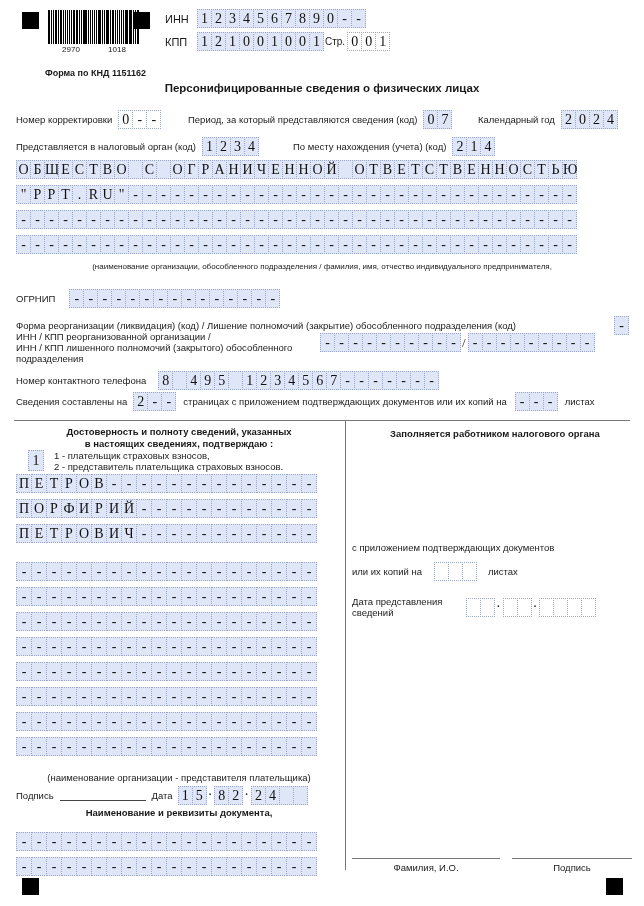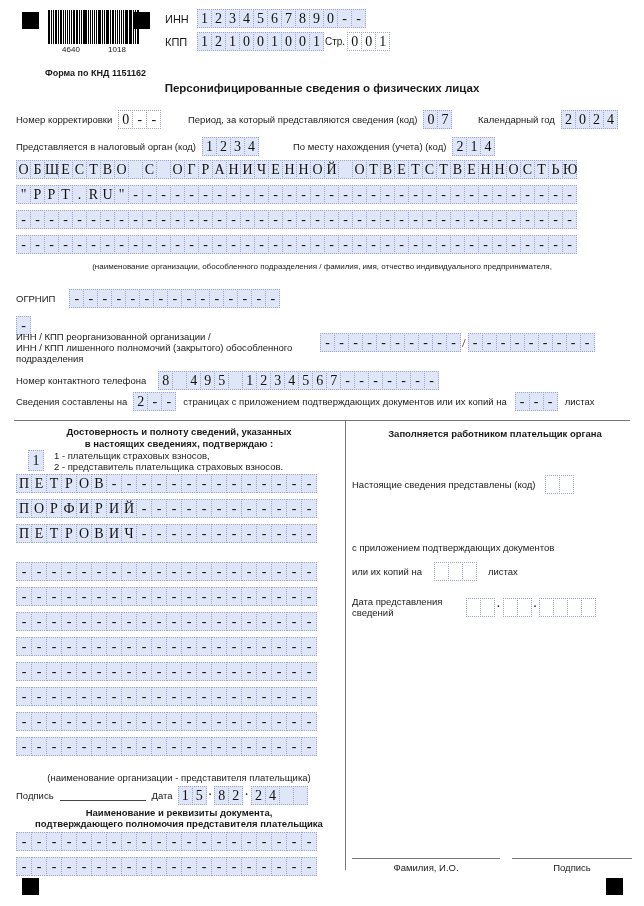--- a/index.html
+++ b/index.html
@@ -102,21 +102,21 @@
           <i style="width: 1px;"></i>
           <i style="width: 1px;"></i>
           <i style="width: 3px;"></i>
           <i style="width: 1px;"></i>
           <i style="width: 2px;"></i>
           <i style="width: 1px;"></i>
           <i style="width: 1px;"></i>
           <i style="width: 3px;"></i>
         </div>
       <div class="bcnums">
-        <span>4640</span>
+        <span>2970</span>
         <span>1018</span>
       </div>
     </div>
 
     <div style="position:absolute;left:133px;top:12px;" class="sq"></div>
 
     <div style="position:absolute;left:165px;top:9px;" class="innrow">
       <span class="innlabel">ИНН</span>
       <span class="cells" id="inn-cells">
           <span class="cell" style="width: 15px;">1</span>
@@ -394,20 +394,21 @@
         <span class="cell" style="width: 15px;">-</span>
         <span class="cell" style="width: 15px;">-</span>
         <span class="cell" style="width: 15px;">-</span>
         <span class="cell" style="width: 15px;">-</span>
         <span class="cell" style="width: 15px;">-</span>
         <span class="cell" style="width: 15px;">-</span>
       </span>
   </div>
 
   <div style="position:absolute;left:16px;top:316px;width:612px;" class="row">
+    <span class="lbl" style="flex:1;">Форма реорганизации (ликвидация) (код) / Лишение полномочий (закрытие) обособленного подразделения (код)</span>
     <span class="cells" id="reorg-cells">
         <span class="cell" style="width: 15px;">-</span>
       </span>
   </div>
 
   <div style="position:absolute;left:16px;top:331px;">
     <div class="lbl">ИНН / КПП реорганизованной организации /</div>
     <div class="lbl">ИНН / КПП лишенного полномочий (закрытого) обособленного</div>
     <div class="lbl">подразделения</div>
   </div>
@@ -758,21 +759,20 @@
         <span class="cell" style="width: 15px;">2</span>
         <span style="font-family: &quot;Liberation Serif&quot;, serif; font-size: 14px; padding: 0px 2px; line-height: 17px;">·</span>
         <span class="cell" style="width: 15px;">2</span>
         <span class="cell" style="width: 15px;">4</span>
         <span class="cell" style="width: 15px;"></span>
         <span class="cell" style="width: 15px;"></span>
       </span>
   </div>
 
   <div style="position:absolute;left:14px;top:807px;width:330px;text-align:center;" class="lbl-b">Наименование и реквизиты документа,</div>
-  <div style="position:absolute;left:14px;top:818px;width:330px;text-align:center;" class="lbl-b">подтверждающего полномочия представителя плательщика</div>
 
   <div id="docreq-block" style="position:absolute;left:16px;top:832px;">
       <div class="cells" style="margin-bottom: 6px;">
         <span class="cell" style="width: 16px;">-</span>
         <span class="cell" style="width: 16px;">-</span>
         <span class="cell" style="width: 16px;">-</span>
         <span class="cell" style="width: 16px;">-</span>
         <span class="cell" style="width: 16px;">-</span>
         <span class="cell" style="width: 16px;">-</span>
         <span class="cell" style="width: 16px;">-</span>
@@ -809,29 +809,22 @@
         <span class="cell" style="width: 16px;">-</span>
         <span class="cell" style="width: 16px;">-</span>
         <span class="cell" style="width: 16px;">-</span>
         <span class="cell" style="width: 16px;">-</span>
         <span class="cell" style="width: 16px;">-</span>
       </div>
     </div>
 
   <div style="position:absolute;left:22px;top:878px;" class="sq"></div>
 
-  <div style="position:absolute;left:350px;top:428px;width:290px;text-align:center;" class="lbl-b">Заполняется работником плательщик органа</div>
-
-  <div style="position:absolute;left:352px;top:475px;" class="row">
-    <span class="lbl">Настоящие сведения представлены  (код)</span>
-    <span class="cells" id="to-code-cells" style="margin-left:10px;">
-        <span class="cell empty-bg" style="width: 15px;"></span>
-        <span class="cell empty-bg" style="width: 15px;"></span>
-      </span>
-  </div>
+  <div style="position:absolute;left:350px;top:428px;width:290px;text-align:center;" class="lbl-b">Заполняется работником налогового органа</div>
+
 
 
   <div style="position:absolute;left:352px;top:542px;" class="lbl">с приложением подтверждающих документов</div>
 
   <div style="position:absolute;left:352px;top:562px;" class="row">
     <span class="lbl">или их копий на</span>
     <span class="cells" id="to-sheets-cells" style="margin-left:12px;">
         <span class="cell empty-bg" style="width: 15px;"></span>
         <span class="cell empty-bg" style="width: 15px;"></span>
         <span class="cell empty-bg" style="width: 15px;"></span>

